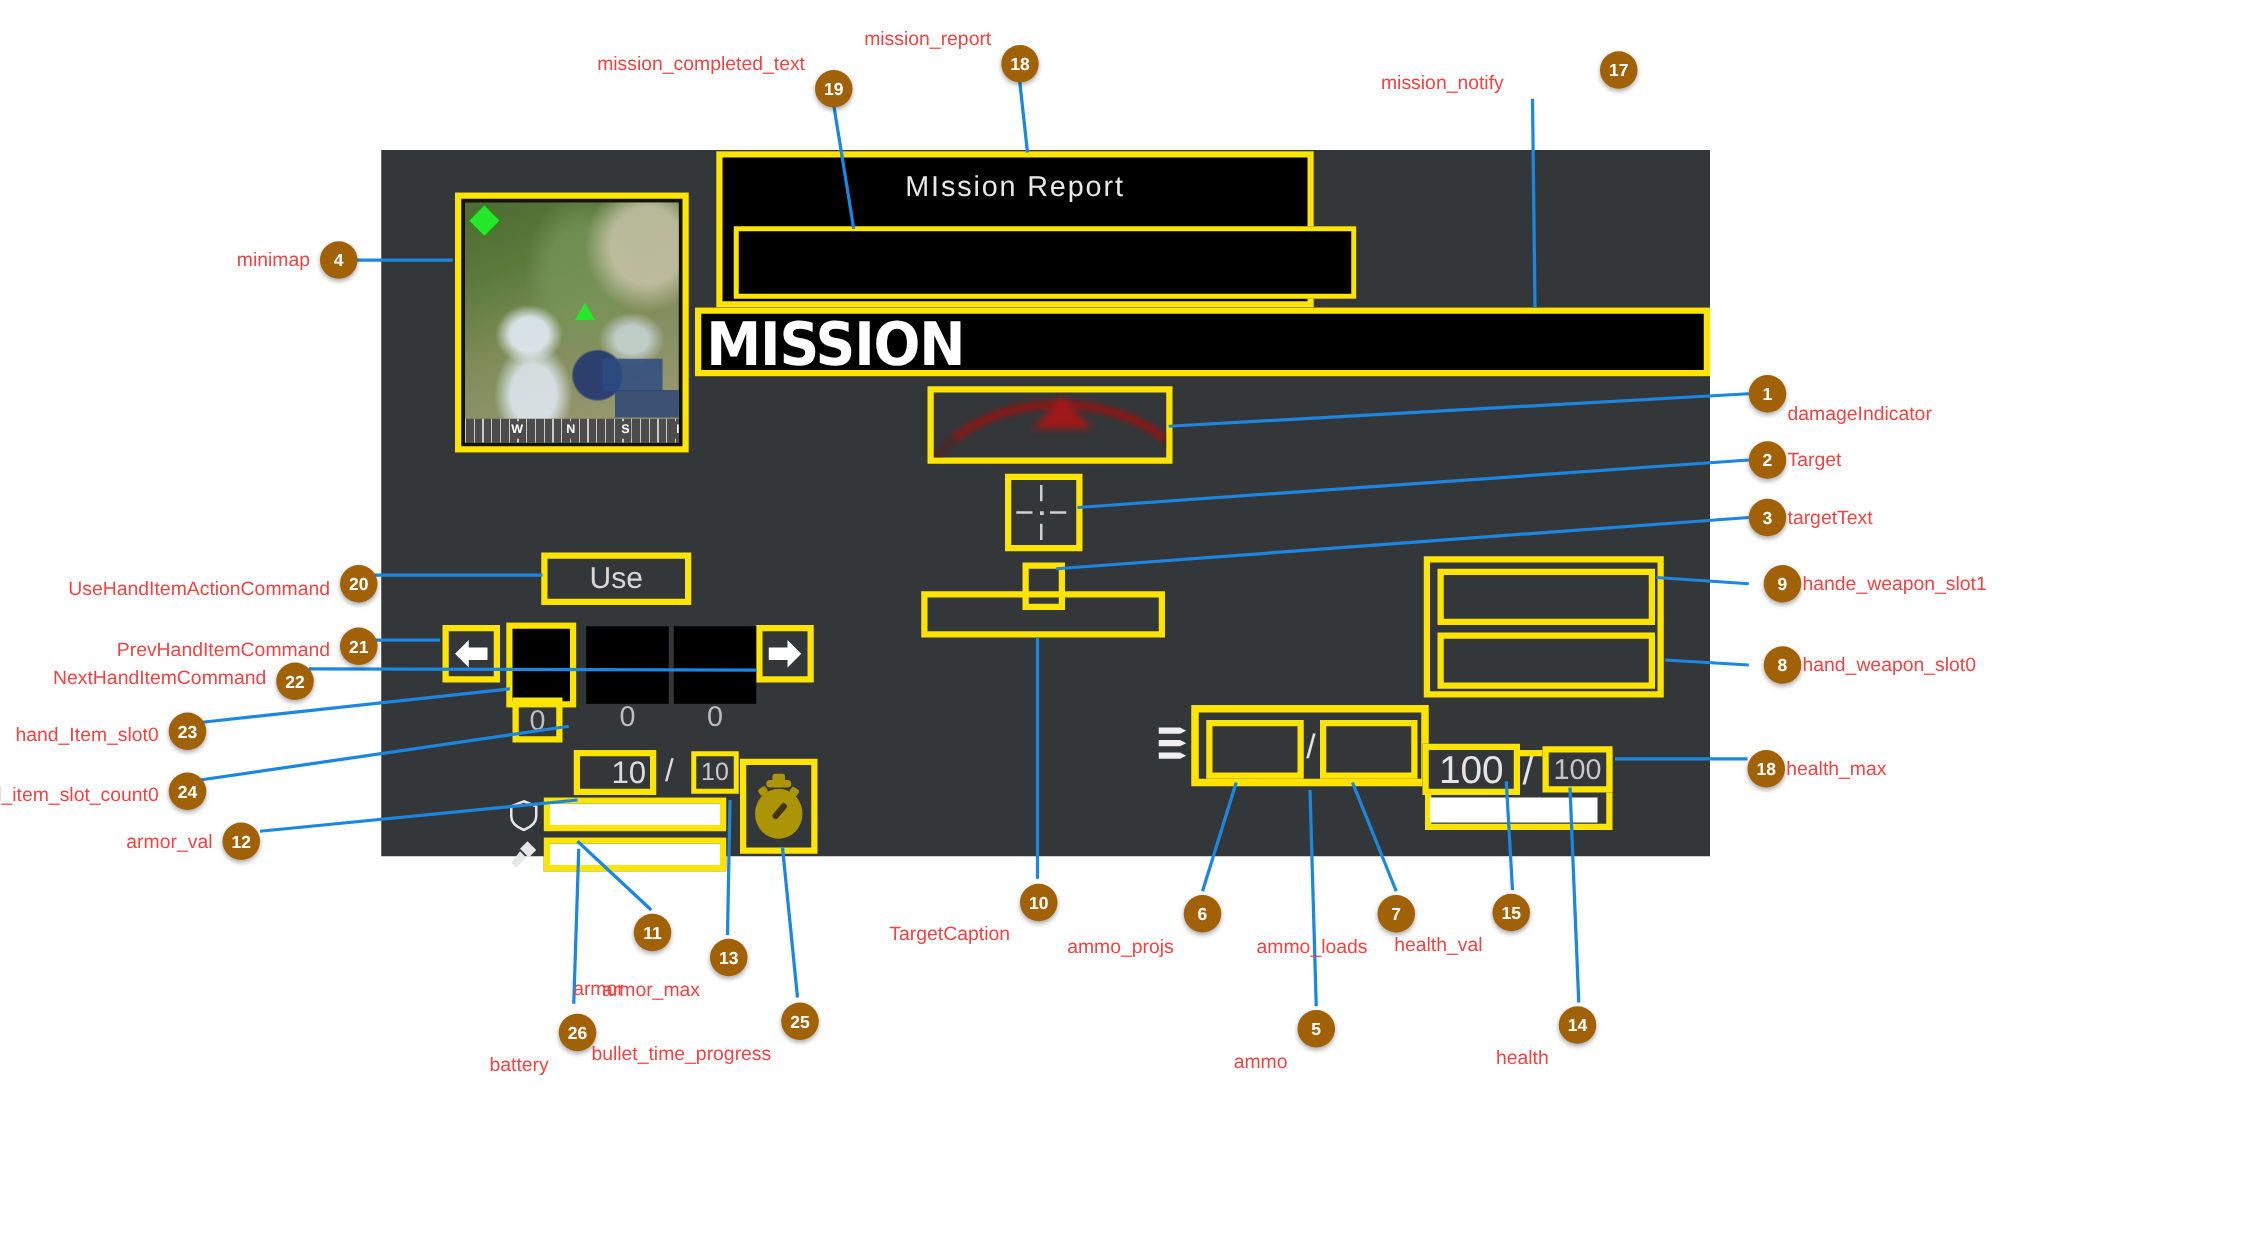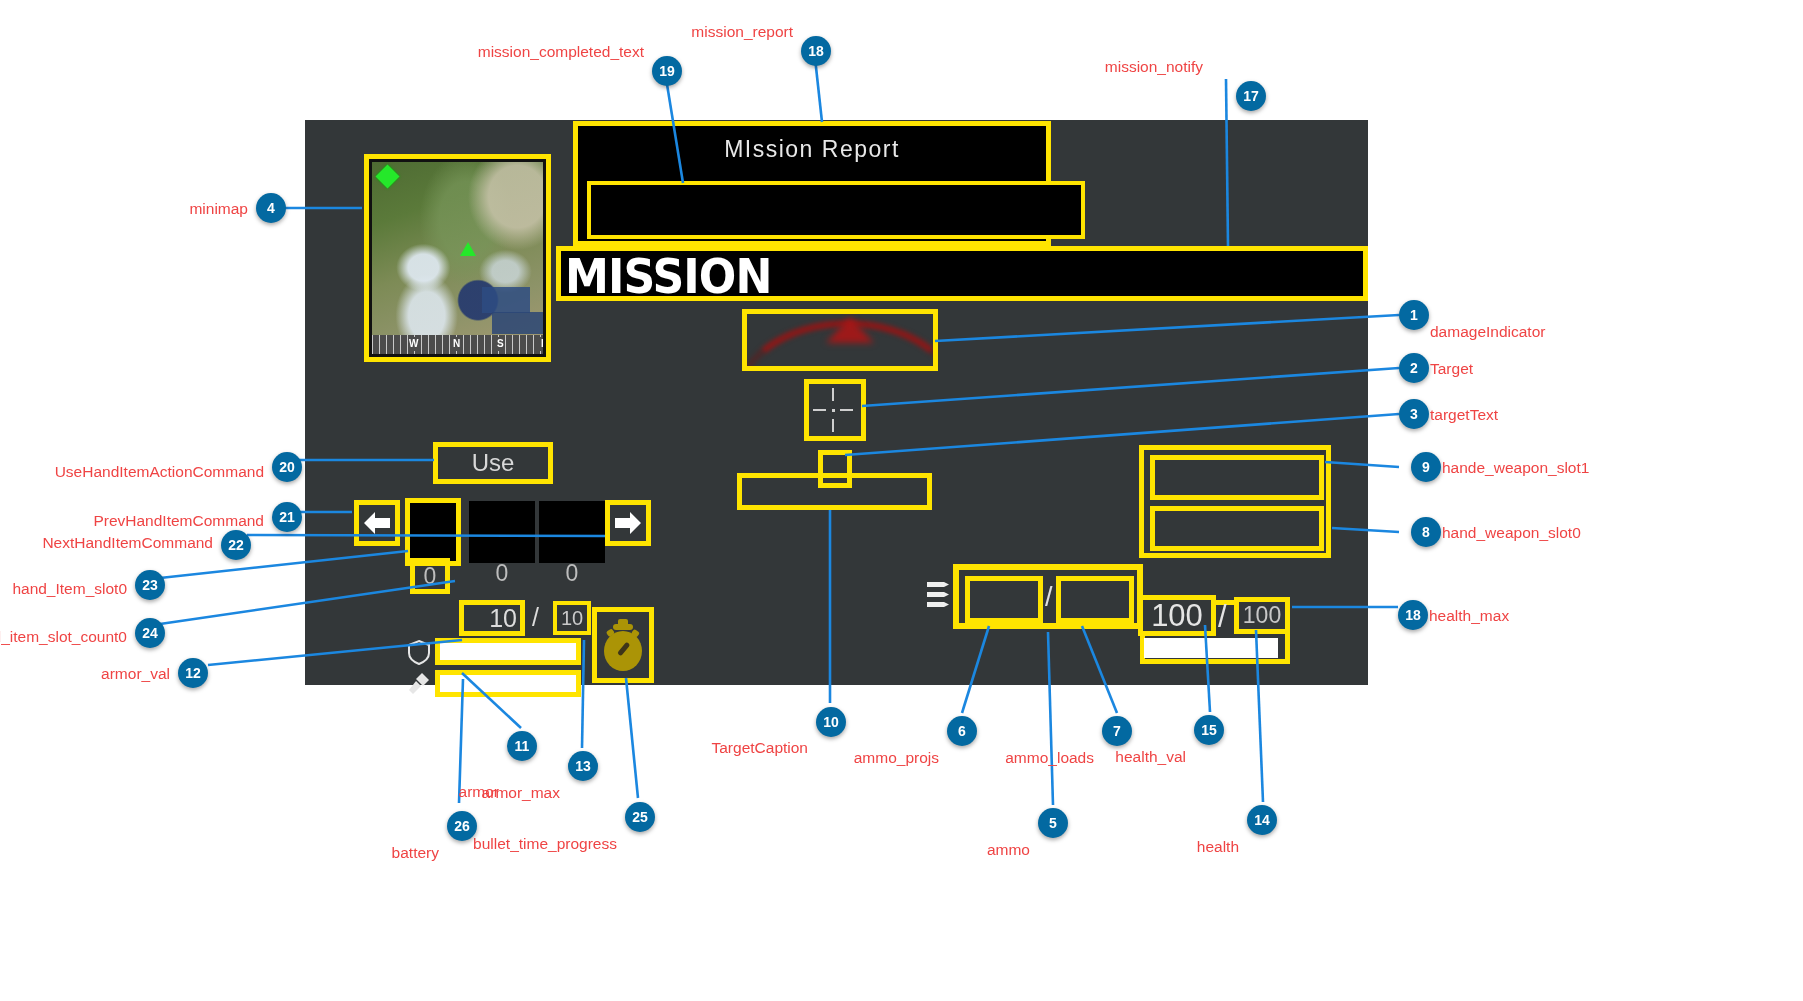--- a/index.html
+++ b/index.html
@@ -137,21 +137,21 @@
   
   #weapon-slots{position:absolute;left:834px;top:325px;width:192px;height:113px;
      border:5px solid #ffe400;box-sizing:border-box;}
   #weapon-slot-1{position:absolute;left:6px;top:5px;width:174px;height:45px;
      border:5px solid #ffe400;box-sizing:border-box;}
   #weapon-slot-0{position:absolute;left:6px;top:56px;width:174px;height:45px;
      border:5px solid #ffe400;box-sizing:border-box;}
 
   
   .callout-badge{position:absolute;width:30px;height:30px;border-radius:50%;
-     background:#0369a1;color:#fff;font-size:14px;font-weight:bold;
+     background:#a16207;color:#fff;font-size:14px;font-weight:bold;
      display:flex;align-items:center;justify-content:center;
      box-shadow:0 2px 4px rgba(0,0,0,.35);z-index:40;}
   .callout-label{position:absolute;color:#ef4444;font-size:15.5px;white-space:nowrap;z-index:40;}
   #leaders{position:absolute;left:0;top:0;width:1803px;height:1001px;
      pointer-events:none;z-index:30;}
 </style>
 </head>
 <body>
 
 <div id="game-screen">
@@ -332,21 +332,21 @@
     <div class="callout-badge" style="left: 178px; top: 658px;">12</div>
     <div class="callout-label" style="left: auto; top: 665px; right: 1633px;">armor_val</div>
     <div class="callout-badge" style="left: 568px; top: 751px;">13</div>
     <div class="callout-label" style="left: auto; top: 784px; right: 1243px;">armor_max</div>
     <div class="callout-badge" style="left: 1247px; top: 805px;">14</div>
     <div class="callout-label" style="left: auto; top: 838px; right: 564px;">health</div>
     <div class="callout-badge" style="left: 1194px; top: 715px;">15</div>
     <div class="callout-label" style="left: auto; top: 748px; right: 617px;">health_val</div>
     <div class="callout-badge" style="left: 1398px; top: 600px;">18</div>
     <div class="callout-label" style="left: 1429px; top: 607px;">health_max</div>
-    <div class="callout-badge" style="left: 1236px; top: 41px; margin-top: 40px;">17</div>
+    <div class="callout-badge" style="left: 1280px; top: 41px;">17</div>
     <div class="callout-label" style="left: auto; top: 58px; right: 600px;">mission_notify</div>
     <div class="callout-badge" style="left: 801px; top: 36px;">18</div>
     <div class="callout-label" style="left: auto; top: 23px; right: 1010px;">mission_report</div>
     <div class="callout-badge" style="left: 652px; top: 56px;">19</div>
     <div class="callout-label" style="left: auto; top: 43px; right: 1159px;">mission_completed_text</div>
     <div class="callout-badge" style="left: 272px; top: 452px;">20</div>
     <div class="callout-label" style="left: auto; top: 463px; right: 1539px; margin-left: 32px;">UseHandItemActionCommand</div>
     <div class="callout-badge" style="left: 272px; top: 502px;">21</div>
     <div class="callout-label" style="left: auto; top: 512px; right: 1539px;">PrevHandItemCommand</div>
     <div class="callout-badge" style="left: 221px; top: 530px;">22</div>

